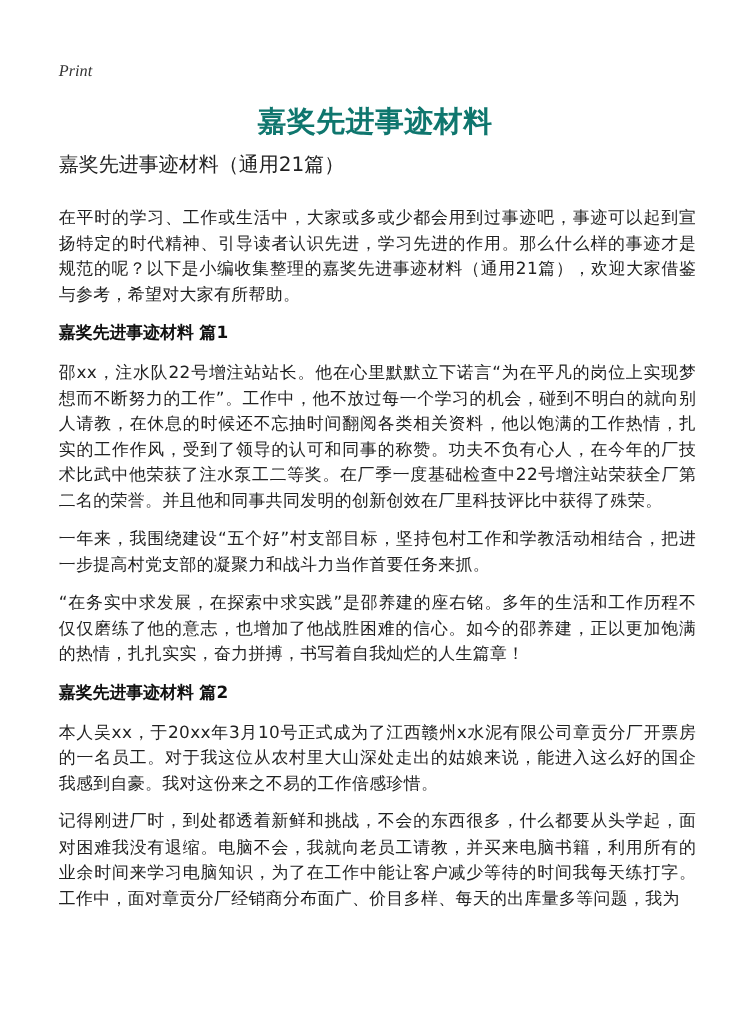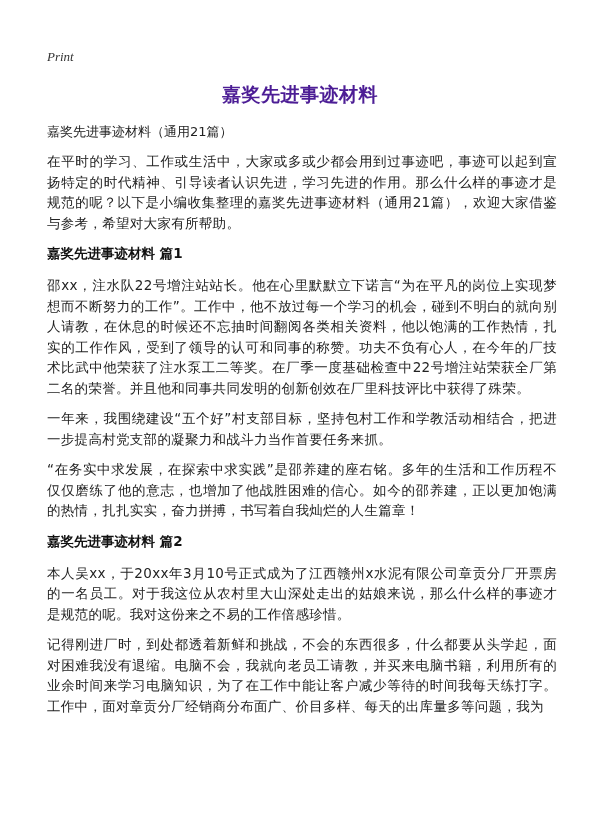--- a/index.html
+++ b/index.html
@@ -1,34 +1,34 @@
 <!DOCTYPE html>
 <html><head>
   <meta charset="utf-8">
   <style>
     html, body { margin: 0; padding: 0; background: #ffffff; }
     body { width: 600px; height: 828px; overflow: hidden; position: relative; color: #222; font-family: "DejaVu Sans", sans-serif; }
     .print { position: absolute; left: 47px; top: 49px; font-family: "Liberation Serif", serif; font-size: 13px; color: #333; font-style: italic; }
-    .title { position: absolute; left: 0; width: 600px; top: 82px; text-align: center; font-size: 19px; font-weight: bold; color: #4c1d95; letter-spacing: 0.5px; }
+    .title { position: absolute; left: 0; width: 600px; top: 82px; text-align: center; font-size: 23px; font-weight: bold; color: #0f766e; letter-spacing: 0.5px; }
     .content { position: absolute; left: 47px; top: 122px; width: 510px; }
-    .subtitle { font-size: 13px; line-height: 19px; margin: 0 0 10px 0; }
+    .subtitle { font-size: 16px; line-height: 19px; margin: 0 0 23px 0; }
     p.para { font-size: 13.5px; line-height: 20.5px; margin: 0 0 10px 0; letter-spacing: 0.3px; text-align: justify; }
     h2.sec { font-size: 13.5px; font-weight: bold; line-height: 20px; margin: 10px 0 12px 0; color: #111; }
   </style>
 </head>
 <body>
 
 <div class="print">Print</div>
 <h1 class="title" style="margin:0;">嘉奖先进事迹材料</h1>
 
 <div class="content">
   <div class="subtitle">嘉奖先进事迹材料（通用21篇）</div>
   <p class="para">在平时的学习、工作或生活中，大家或多或少都会用到过事迹吧，事迹可以起到宣扬特定的时代精神、引导读者认识先进，学习先进的作用。那么什么样的事迹才是规范的呢？以下是小编收集整理的嘉奖先进事迹材料（通用21篇），欢迎大家借鉴与参考，希望对大家有所帮助。</p>
 
   <h2 class="sec">嘉奖先进事迹材料 篇1</h2>
   <p class="para">邵xx，注水队22号增注站站长。他在心里默默立下诺言“为在平凡的岗位上实现梦想而不断努力的工作”。工作中，他不放过每一个学习的机会，碰到不明白的就向别人请教，在休息的时候还不忘抽时间翻阅各类相关资料，他以饱满的工作热情，扎实的工作作风，受到了领导的认可和同事的称赞。功夫不负有心人，在今年的厂技术比武中他荣获了注水泵工二等奖。在厂季一度基础检查中22号增注站荣获全厂第二名的荣誉。并且他和同事共同发明的创新创效在厂里科技评比中获得了殊荣。</p>
   <p class="para">一年来，我围绕建设“五个好”村支部目标，坚持包村工作和学教活动相结合，把进一步提高村党支部的凝聚力和战斗力当作首要任务来抓。</p>
   <p class="para">“在务实中求发展，在探索中求实践”是邵养建的座右铭。多年的生活和工作历程不仅仅磨练了他的意志，也增加了他战胜困难的信心。如今的邵养建，正以更加饱满的热情，扎扎实实，奋力拼搏，书写着自我灿烂的人生篇章！</p>
 
   <h2 class="sec">嘉奖先进事迹材料 篇2</h2>
-  <p class="para">本人吴xx，于20xx年3月10号正式成为了江西赣州x水泥有限公司章贡分厂开票房的一名员工。对于我这位从农村里大山深处走出的姑娘来说，那么什么样的事迹才是规范的呢。我对这份来之不易的工作倍感珍惜。</p>
+  <p class="para">本人吴xx，于20xx年3月10号正式成为了江西赣州x水泥有限公司章贡分厂开票房的一名员工。对于我这位从农村里大山深处走出的姑娘来说，能进入这么好的国企我感到自豪。我对这份来之不易的工作倍感珍惜。</p>
   <p class="para">记得刚进厂时，到处都透着新鲜和挑战，不会的东西很多，什么都要从头学起，面对困难我没有退缩。电脑不会，我就向老员工请教，并买来电脑书籍，利用所有的业余时间来学习电脑知识，为了在工作中能让客户减少等待的时间我每天练打字。工作中，面对章贡分厂经销商分布面广、价目多样、每天的出库量多等问题，我为</p>
 </div>
 
 </body></html>

